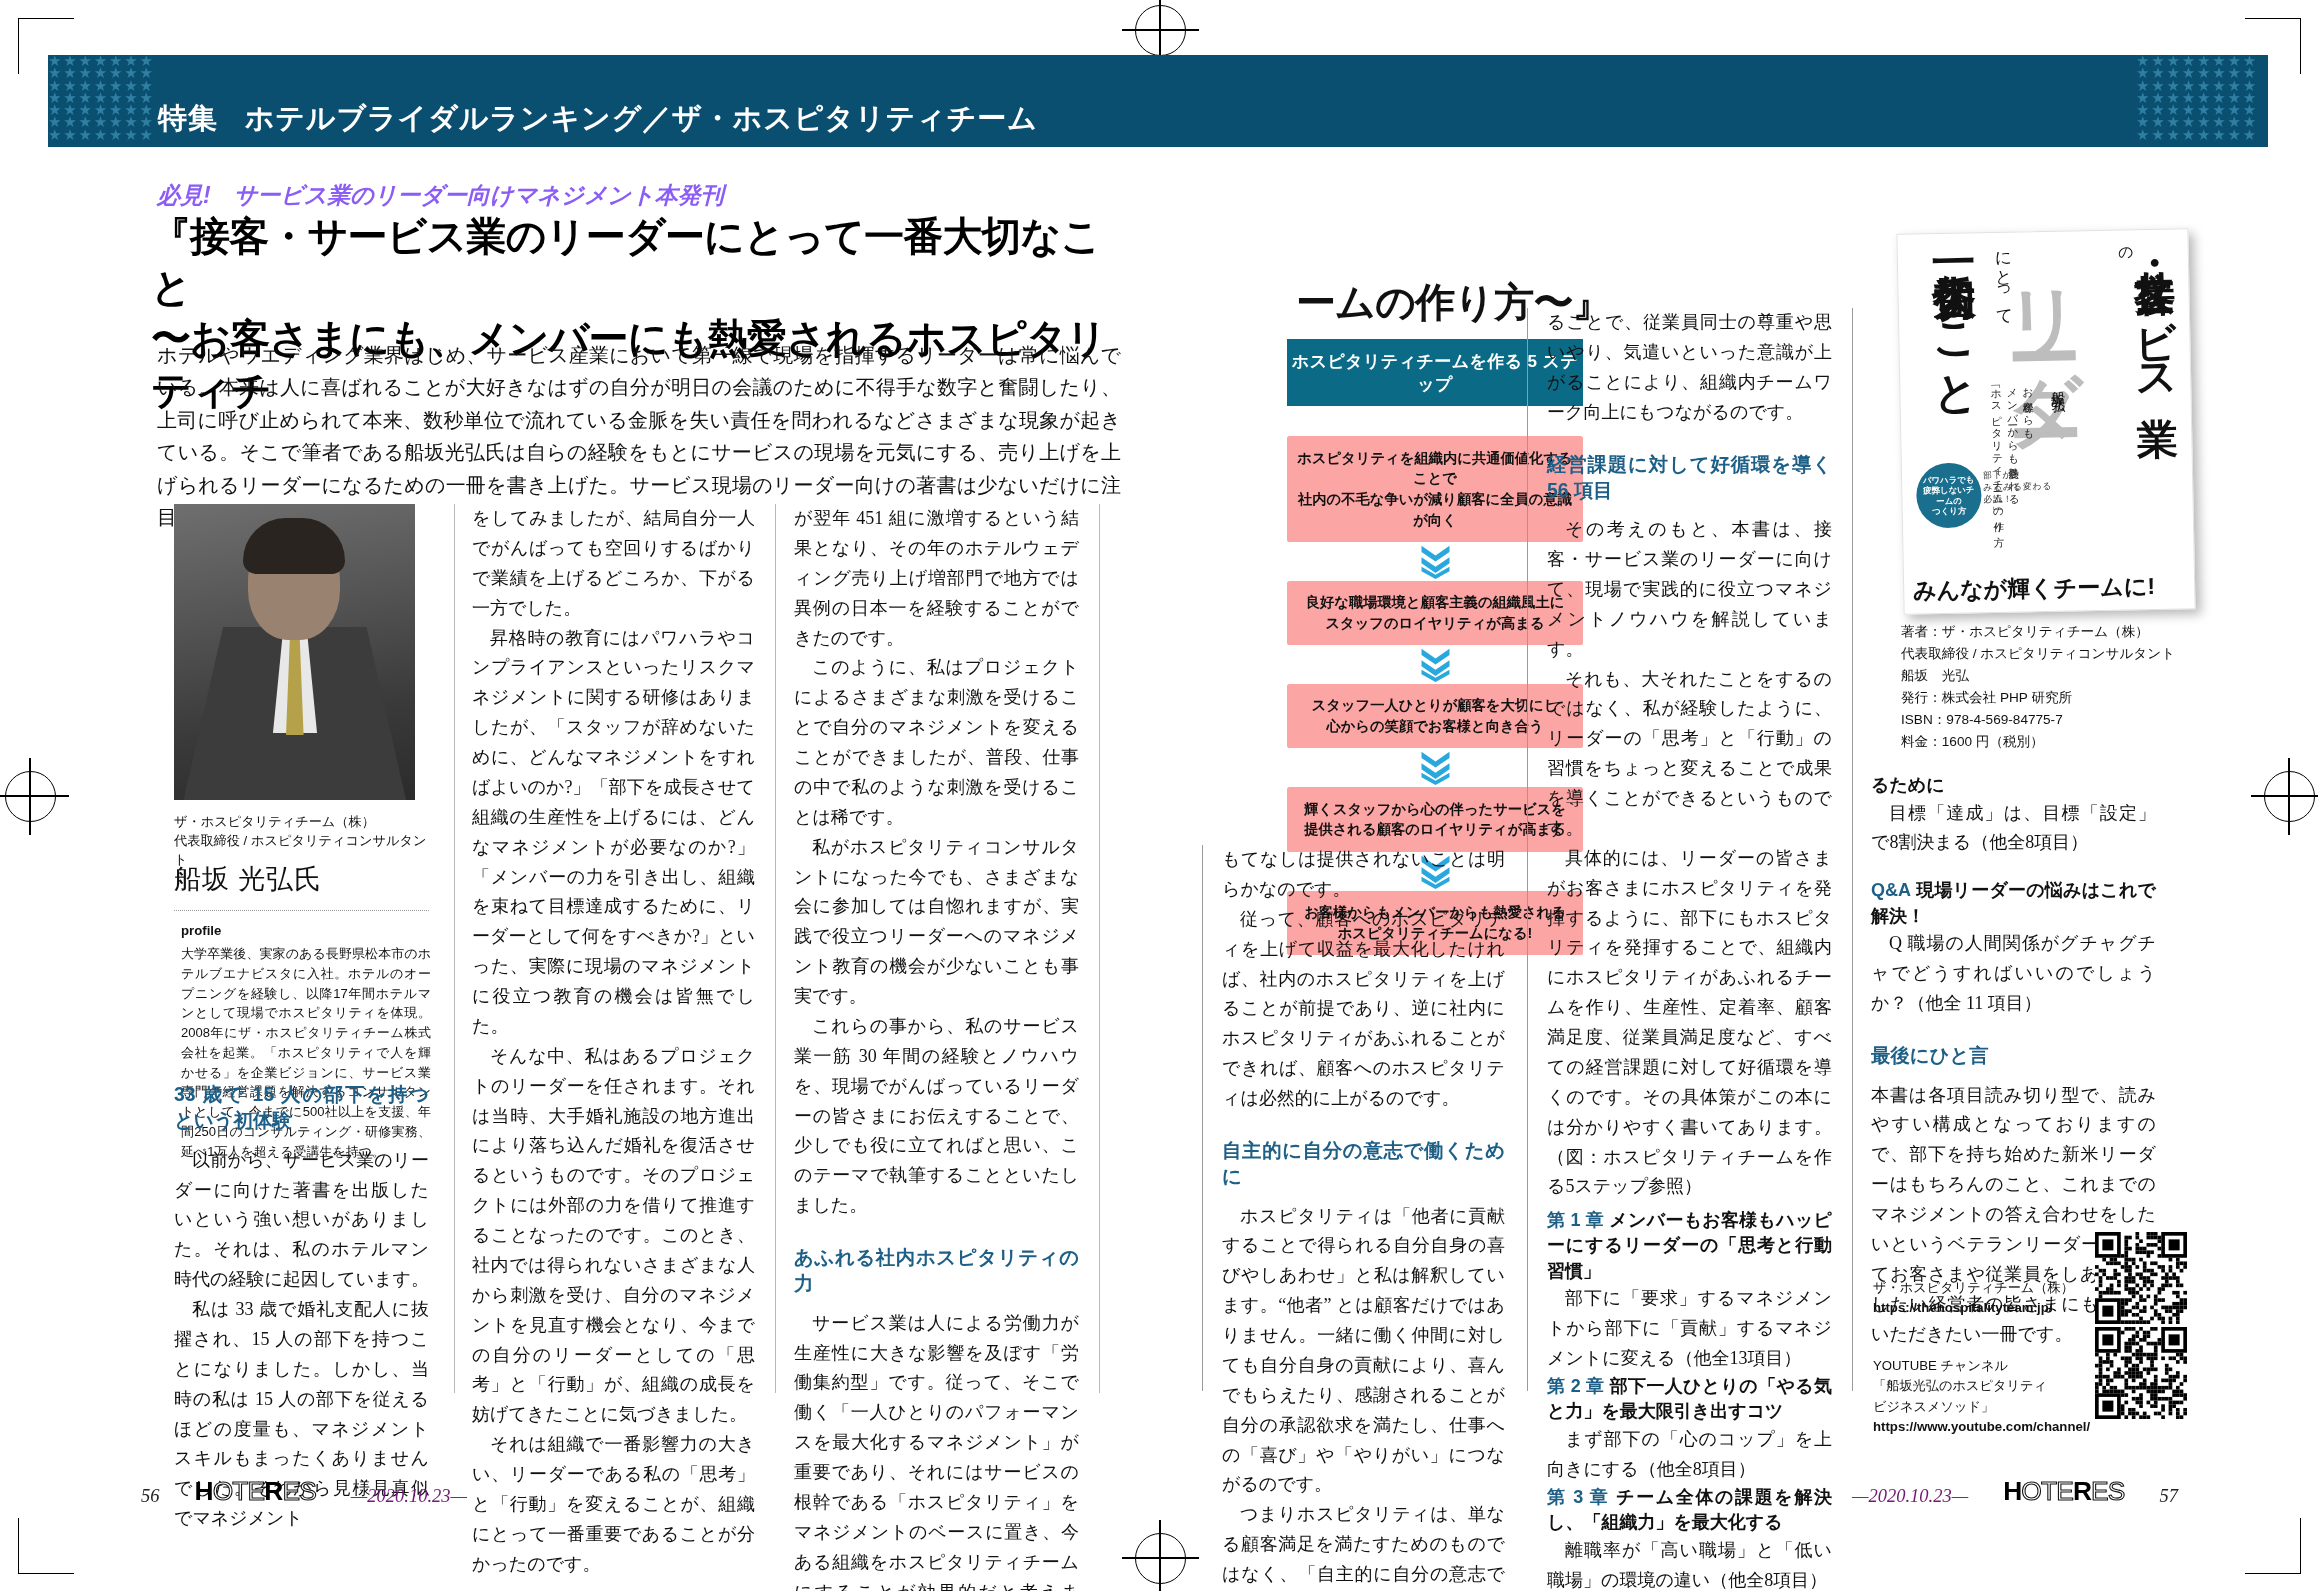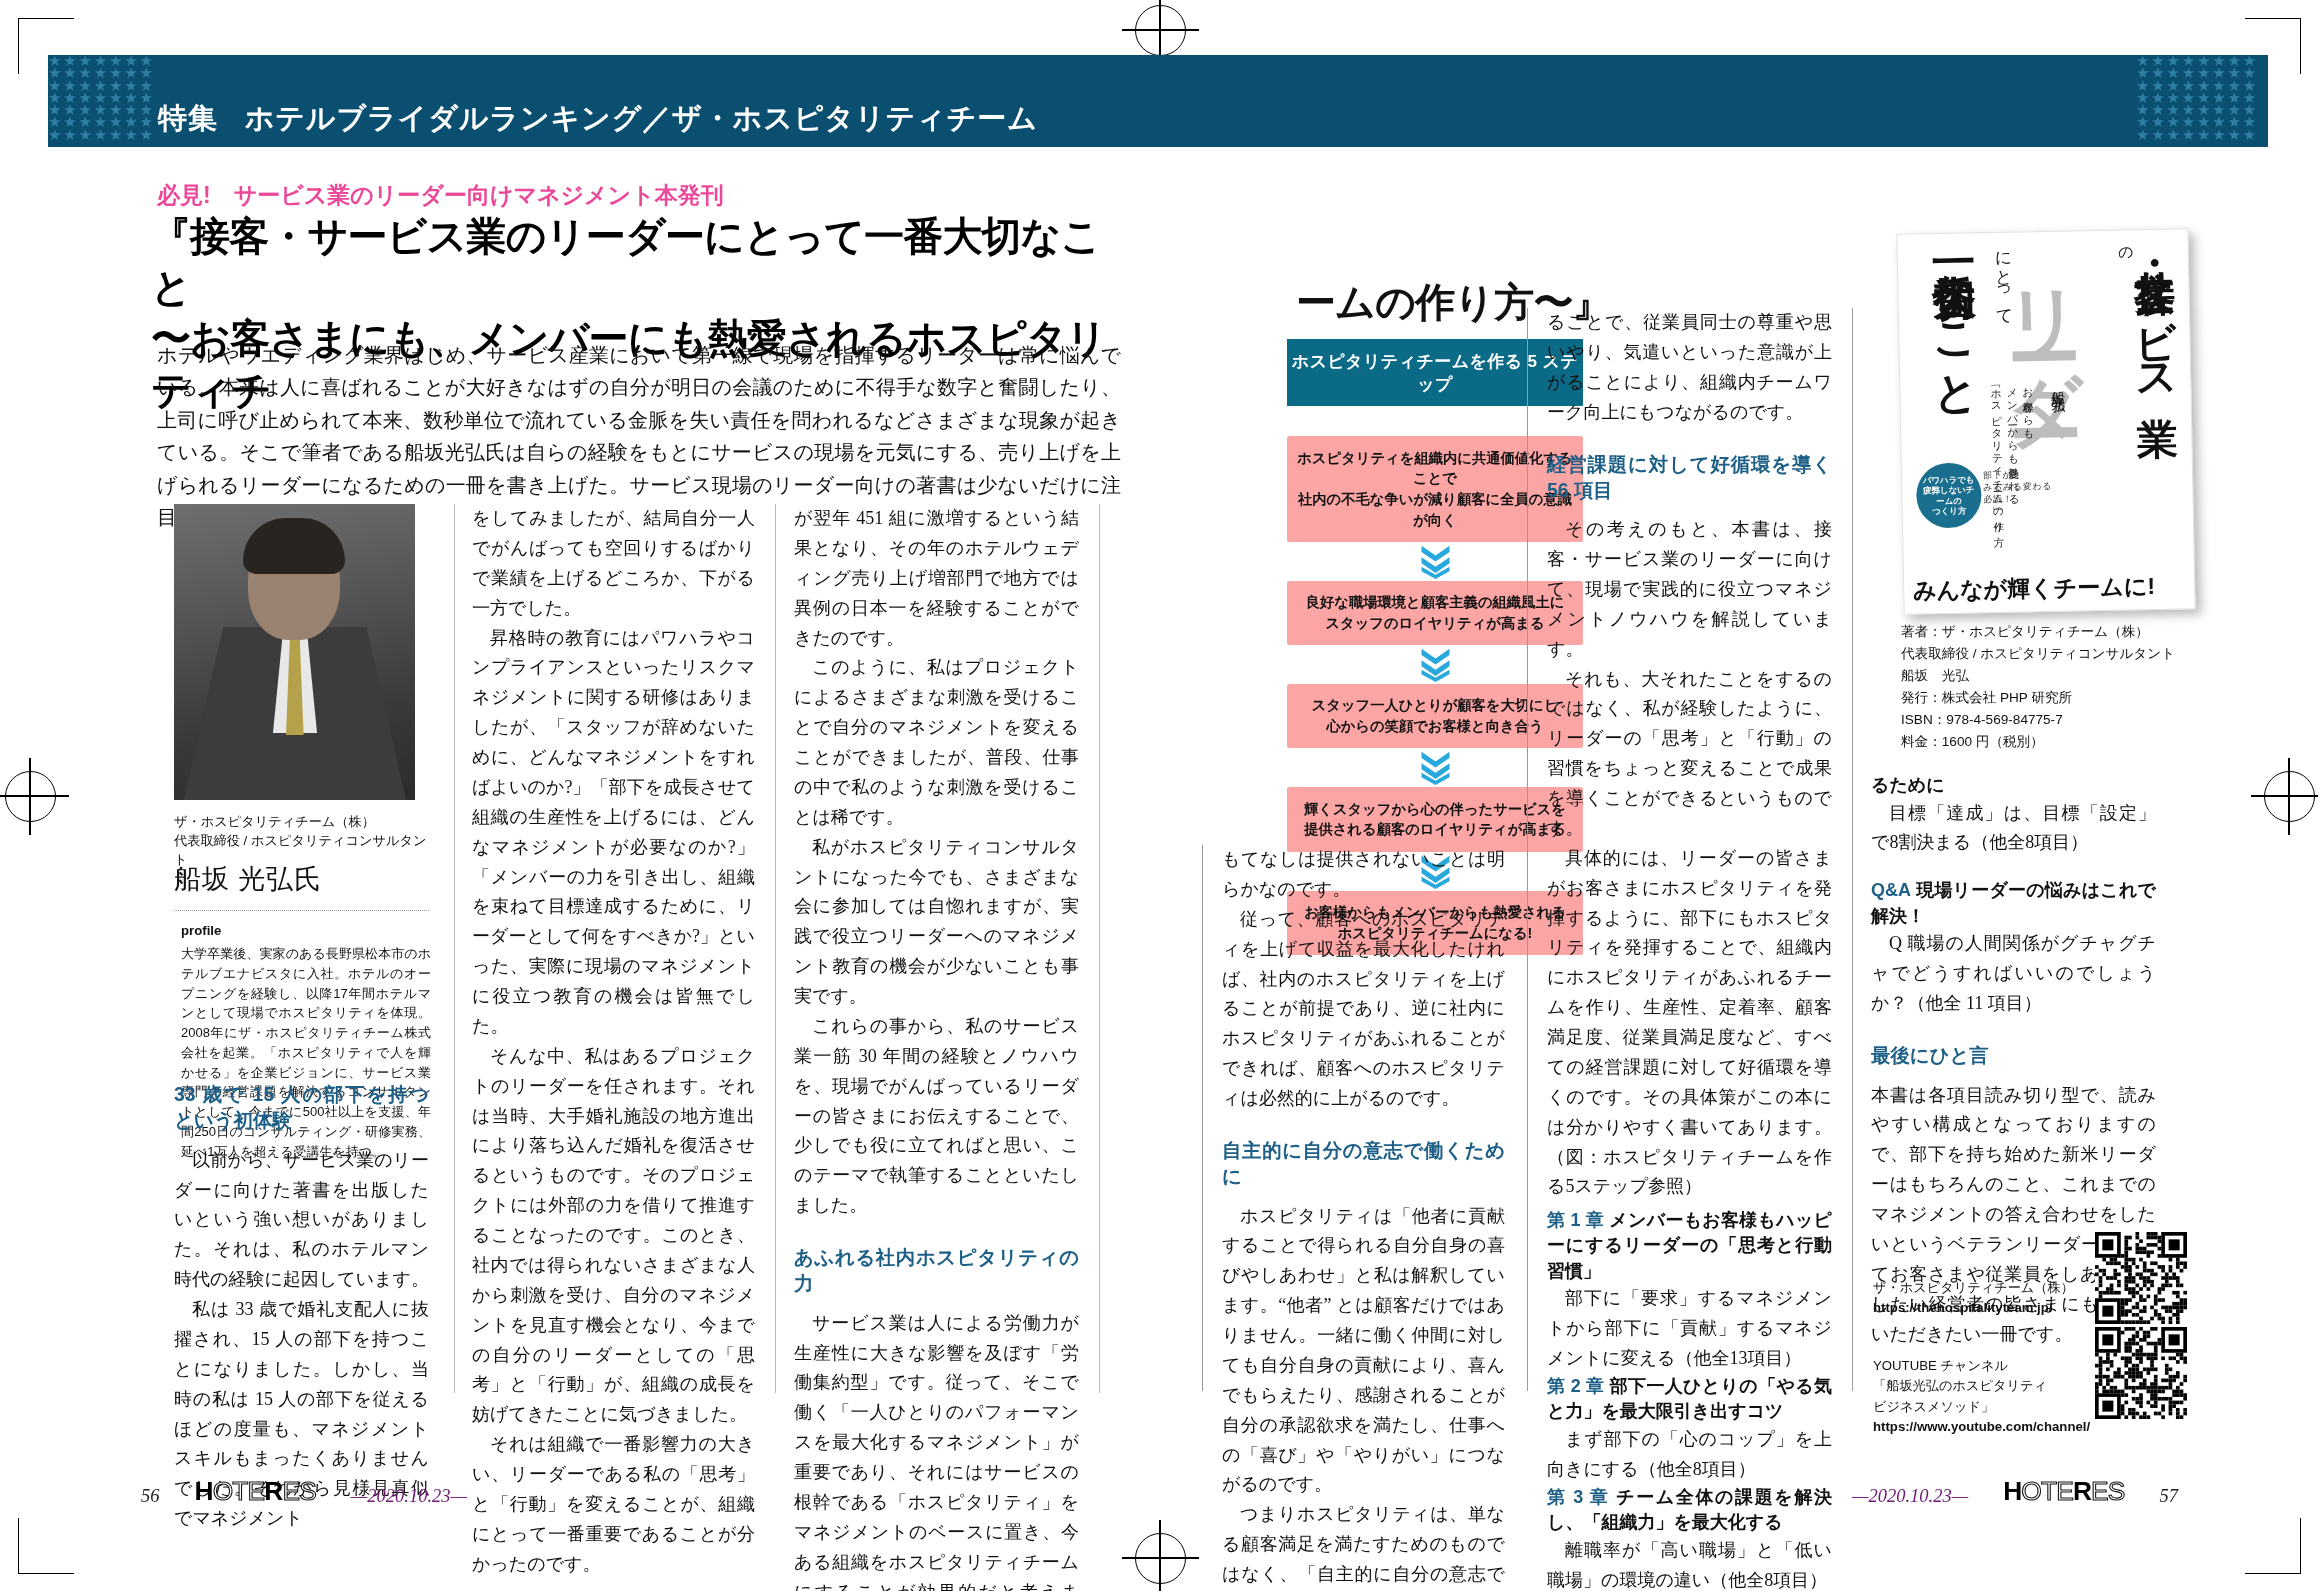--- a/index.html
+++ b/index.html
@@ -33,21 +33,21 @@
     font-family:"Liberation Sans","DejaVu Sans",sans-serif;
   }
   .header-stars-right{
     position:absolute;right:0;top:0;width:132px;height:92px;overflow:hidden;
     color:#2f7fa3;font-size:15px;line-height:12.3px;letter-spacing:1.8px;
     white-space:pre;font-family:"DejaVu Sans",sans-serif;
   }
 
   
   .kicker{
-    position:absolute;left:157px;top:180px;color:#ec4899;font-weight:bold;font-size:23px;
+    position:absolute;left:157px;top:180px;color:#8b5cf6;font-weight:bold;font-size:23px;font-style:italic;
   }
   .headline{
     position:absolute;left:151px;top:211px;width:986px;
     font-family:"Liberation Serif","DejaVu Serif",serif;
     font-weight:bold;font-size:40px;line-height:1.28;letter-spacing:-0.9px;color:#000;
   }
   .lead{
     position:absolute;left:157px;top:339px;width:964px;
     font-size:20px;line-height:1.62;text-align:justify;
     font-family:"Liberation Sans","DejaVu Sans",sans-serif;

